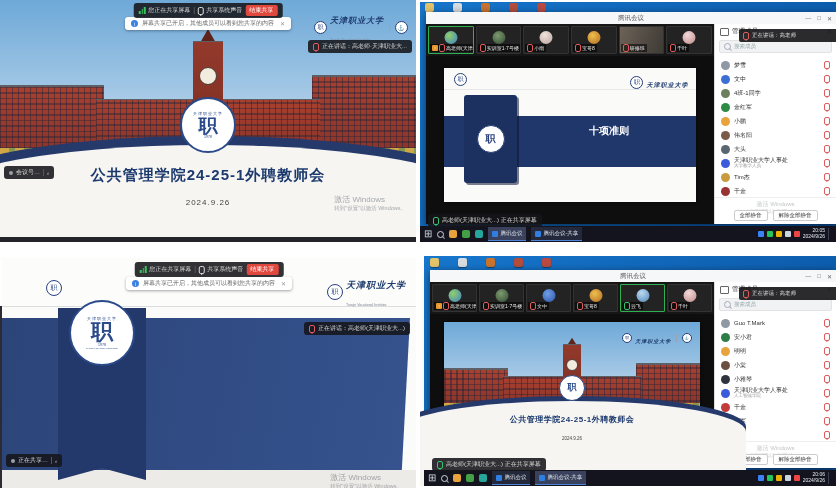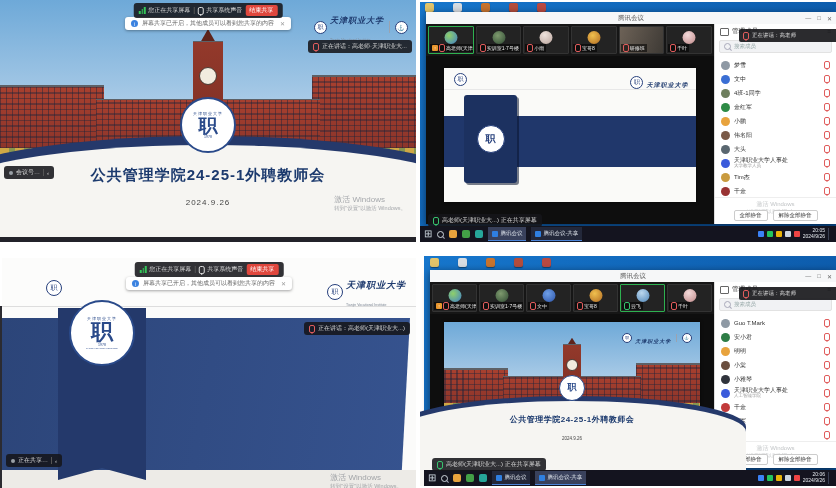--- a/index.html
+++ b/index.html
@@ -313,20 +313,21 @@
           <span class="msSeal" style="position:absolute;left:4%;top:4%">职</span>
           <div class="unilogo" style="right:3%;top:4%">
             <span class="msSeal">职</span>
             <span class="uniname"><span class="cn" style="font-size:6px">天津职业大学</span></span>
           </div>
           <div class="card">
             <span class="sealMid">职</span>
           </div>
           <div class="band">
             <div class="bandtxt">
+              <div style="font-size:10px;margin-top:3px">十项准则</div>
             </div>
           </div>
         </div>
       </div>
 
       <div class="panel">
         <div class="phead">
           <span class="pheadic"></span>
           <span>管理成员</span>
           <span class="burger">≡</span>

